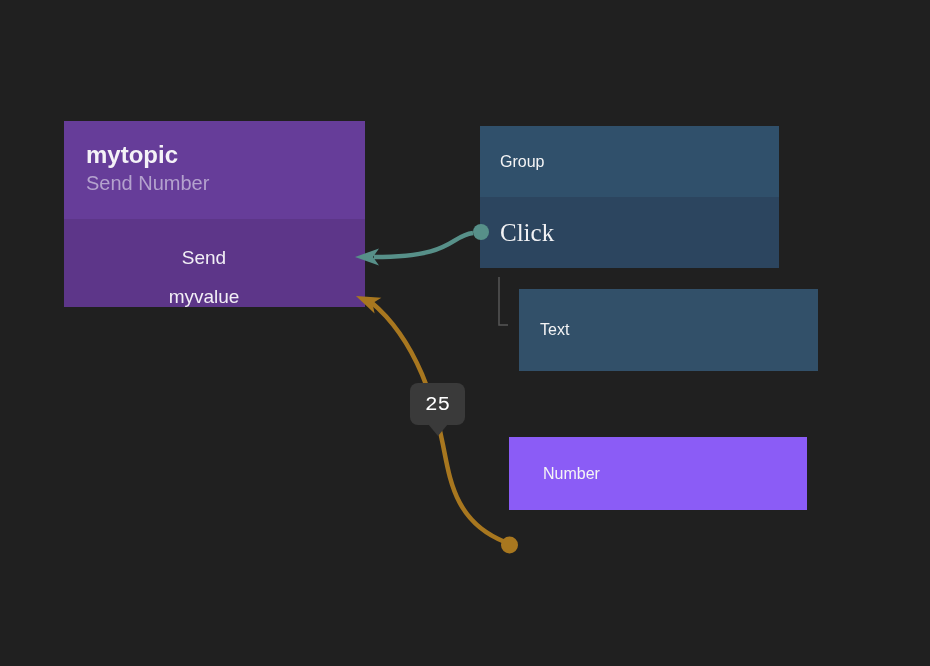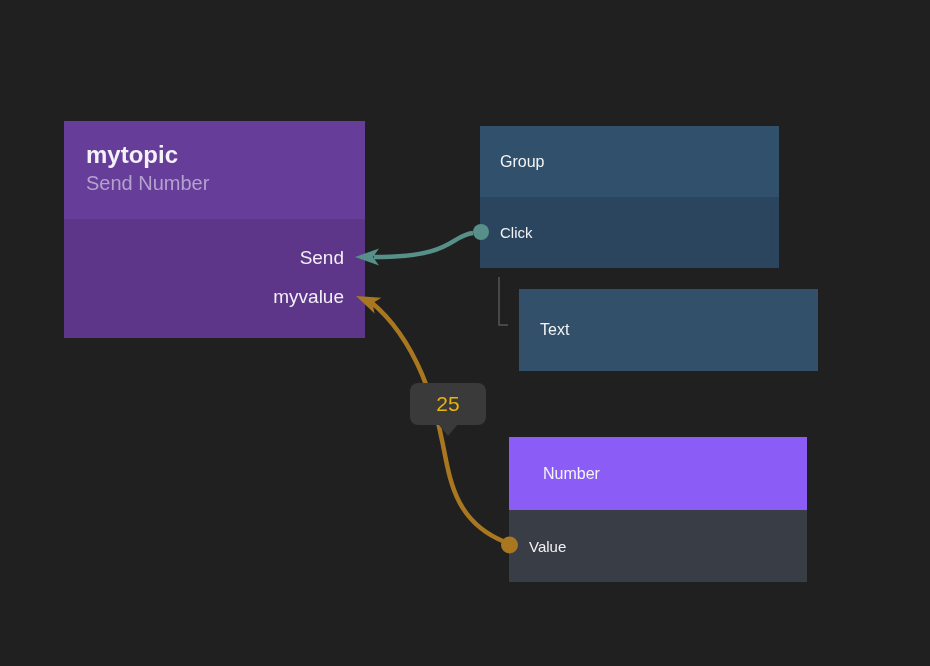--- a/index.html
+++ b/index.html
@@ -19,22 +19,22 @@
   .node-mytopic .node-header {
     height: 98px; background: #663D99; padding: 20px 20px 0 22px;
   }
   .node-mytopic .node-title {
     color: #F4F2F7; font-size: 24px; font-weight: 600; line-height: 28px;
   }
   .node-mytopic .node-subtitle {
     color: #B4A2CE; font-size: 20px; font-weight: 400; line-height: 28px;
   }
   .node-mytopic .node-body {
-    height: 119px; background: #5D3689;
-    display: flex; flex-direction: column; align-items: flex-end;
+    height: 88px; background: #5D3689;
+    display: flex; flex-direction: column; align-items: center;
     padding: 19px 21px 0 0;
   }
   .port-label-right {
     color: #F2EFF6; font-size: 19px; line-height: 39px; white-space: nowrap;
   }
 
   
   .node-group { left: 480px; top: 126px; width: 299px; height: 142px; }
   .node-group .node-header {
     height: 71px; background: #30506B;
@@ -55,35 +55,35 @@
   .node-number .node-header {
     height: 73px; background: #8b5cf6;
     display: flex; align-items: center; padding-left: 34px;
   }
   .node-number .node-body {
     height: 72px; background: #393D45;
     display: flex; align-items: center; padding-left: 20px;
   }
 
   .node-title-plain { color: #F4F4F5; font-size: 16px; font-weight: 400; }
-  .port-label-left  { color: #F2F2F4; font-size: 15px; font-weight: 400; }
+  .port-label-left  { color: #F2F2F4; font-size: 25px; font-weight: 400; font-family: Liberation Serif, serif; }
 
   
   .wires-svg {
     position: absolute; left: 0; top: 0; width: 930px; height: 666px;
     pointer-events: none;
   }
   .wires-svg .hit { pointer-events: stroke; }
 
   
   .value-badge {
-    position: absolute; left: 410px; top: 383px; width: 76px; height: 42px;
+    position: absolute; left: 410px; top: 383px; width: 55px; height: 42px;
     background: #3A3A3A; border-radius: 8px;
     display: flex; align-items: center; justify-content: center;
-    color: #eab308; font-size: 21px;
+    color: #ffffff; font-size: 21px; font-family: Liberation Mono, monospace;
   }
   .value-badge .badge-pointer {
     position: absolute; left: 50%; bottom: -11px; margin-left: -10px;
     width: 0; height: 0;
     border-left: 10px solid transparent;
     border-right: 10px solid transparent;
     border-top: 12px solid #3A3A3A;
   }
 </style>
 </head>
@@ -112,23 +112,20 @@
   </div>
 
   <div class="node node-text">
     <div class="node-title-plain">Text</div>
   </div>
 
   <div class="node node-number">
     <div class="node-header">
       <div class="node-title-plain">Number</div>
     </div>
-    <div class="node-body">
-      <div class="port-label-left">Value</div>
-    </div>
   </div>
 
   <svg class="wires-svg" viewBox="0 0 930 666">
 
     <path d="M 499 277 L 499 325 L 508 325" fill="none" stroke-width="1.5" stroke="#565656"></path>
 
     <path class="hit" d="M 473 233 C 449 236, 455 257, 374 257" fill="none" stroke-width="4.5" stroke="#579089"></path>
     <polygon points="355,257 379,248.5 373,257 379,265.5" fill="#579089"></polygon>
     <circle cx="481" cy="232" r="8" style="pointer-events:auto" fill="#579089"></circle>
 

